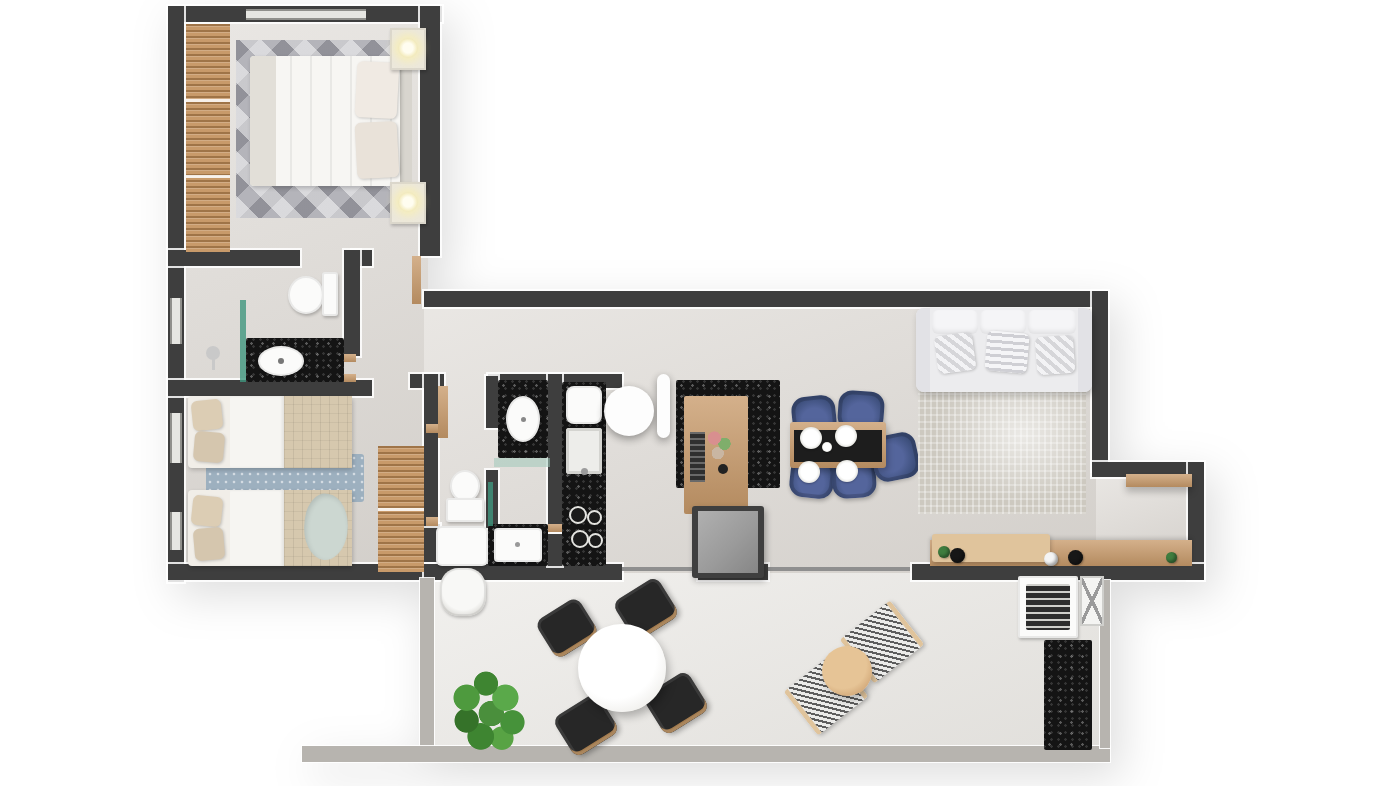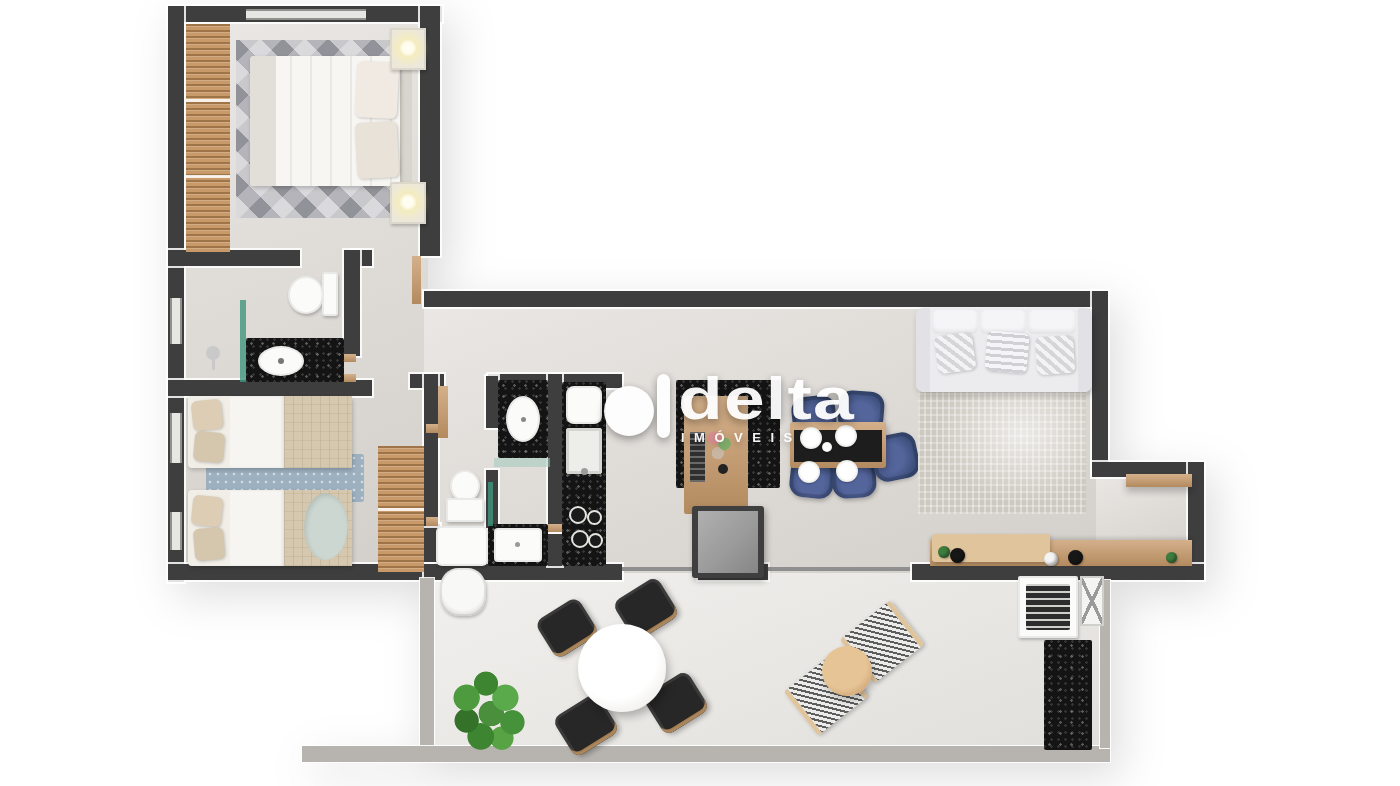--- a/index.html
+++ b/index.html
@@ -238,19 +238,15 @@
   <div class="a white" style="left:1018px;top:576px;width:60px;height:62px;border-radius:2px"></div>
   <div class="a grate" style="left:1026px;top:584px;width:44px;height:46px"></div>
   <div class="a xcart" style="left:1080px;top:576px;width:24px;height:50px"></div>
   <div class="a granite" style="left:1044px;top:640px;width:48px;height:110px"></div>
 
   <div class="a wm" style="left:604px;top:374px">
     <div class="wm-logo">
       <div class="wm-circle"></div>
       <div class="wm-bar"></div>
     </div>
-    <div class="wm-text">
-      <div class="wm-brand">delta</div>
-      <div class="wm-sub">IMÓVEIS</div>
-    </div>
   </div>
 
 </div>
 
 </body></html>

